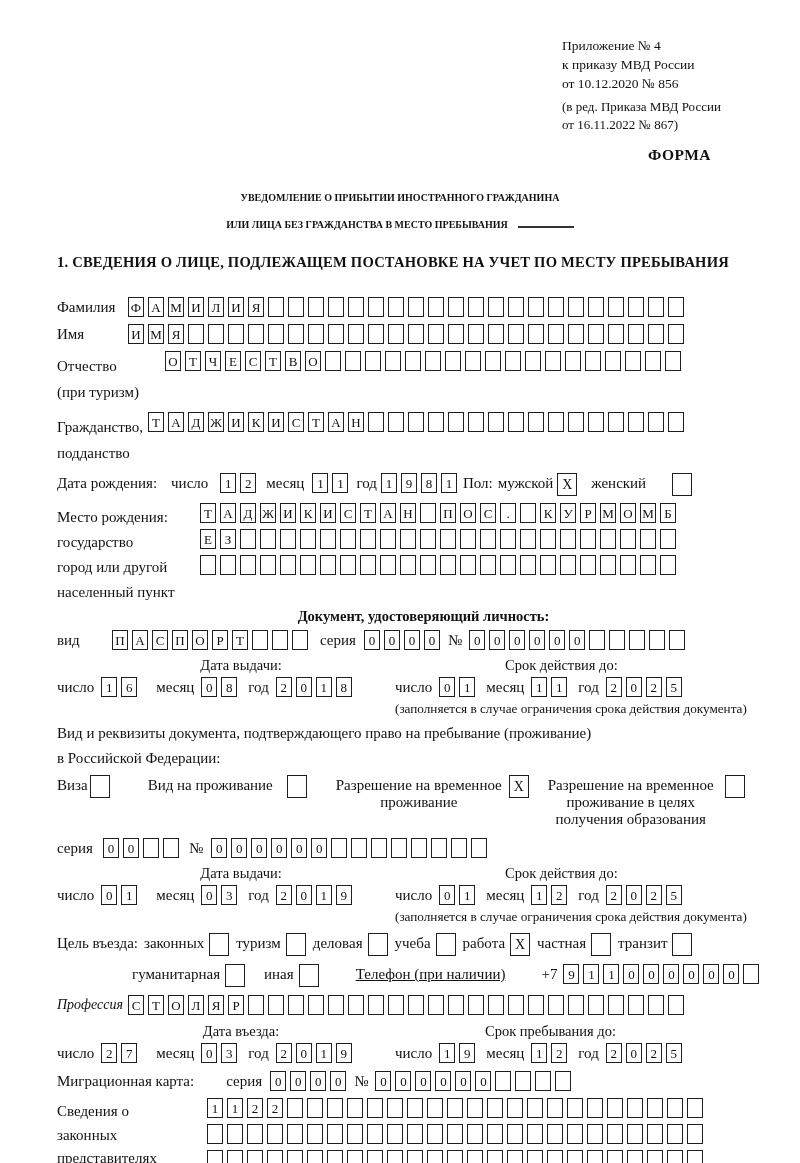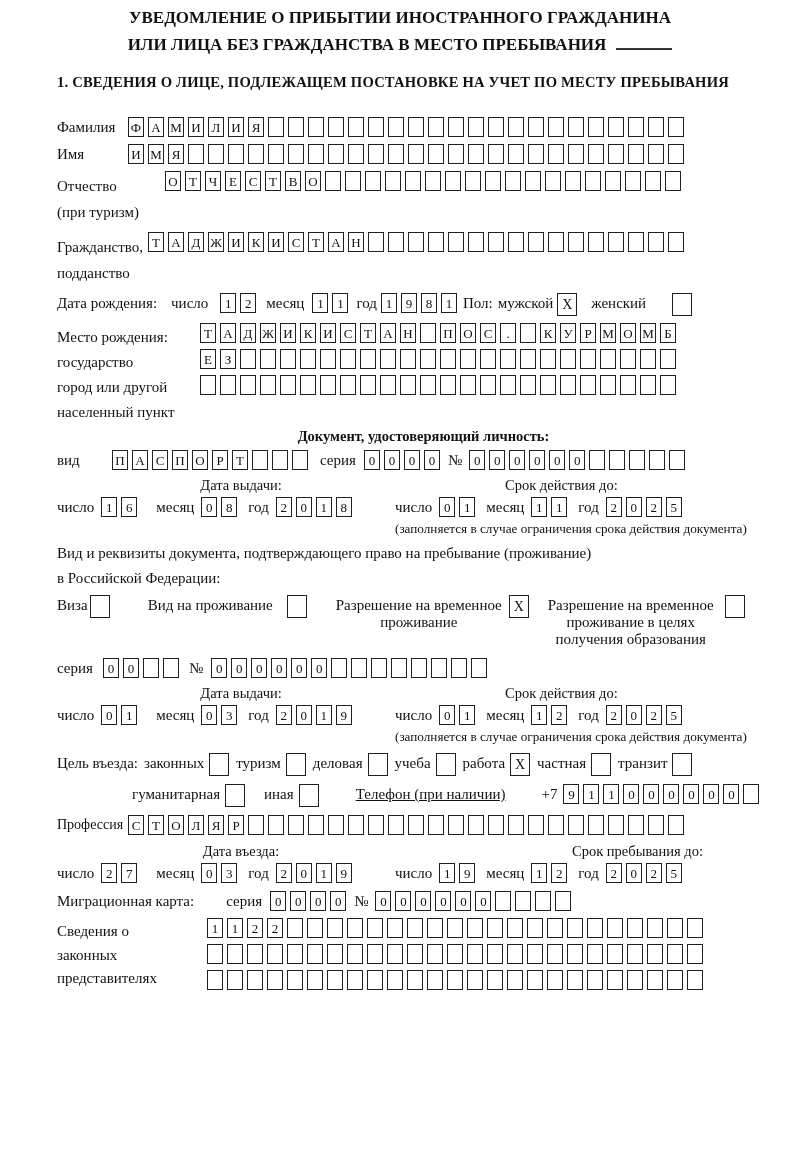--- a/index.html
+++ b/index.html
@@ -12,21 +12,21 @@
   .page { position:relative; width:800px; height:1163px; overflow:hidden; }
   .b { font-weight:bold; }
 
   
   .hdr { position:relative; height:172px; }
   .ref { position:absolute; left:562px; top:36px; font-size:13.5px; line-height:19px; }
   .ref-note { margin-top:5px; font-size:13px; line-height:18px; }
   .forma { position:absolute; left:648px; top:146px; font-size:15.5px; letter-spacing:.5px; }
 
   
-  .title { text-align:center; font-weight:bold; font-size:17px; line-height:27px; margin-top:4px; }
+  .title { text-align:center; font-weight:bold; font-size:10px; line-height:27px; margin-top:12px; }
   .blank { display:inline-block; width:56px; border-bottom:2px solid #333; margin-left:10px; }
   .sec { font-size:14.6px; margin:16px 0 0 57px; letter-spacing:.2px; }
 
   .main { padding:26px 10px 0 57px; }
 
   
   .cells { display:inline-flex; gap:4px; vertical-align:middle; flex:none; }
   .cell {
     width:16px; height:20px; flex:none;
     border:1.5px solid #1f1f1f;
@@ -81,20 +81,32 @@
   .opt .olbl { padding-top:2px; margin-right:5px; }
 
   .purpose-row { display:flex; align-items:flex-start; margin-bottom:8px; }
   .indent2 { margin-left:75px; }
 </style>
 </head>
 <body>
 
 <div class="page">
 
+  <div class="hdr">
+    <div class="ref">
+      <div>Приложение № 4</div>
+      <div>к приказу МВД России</div>
+      <div>от 10.12.2020 № 856</div>
+      <div class="ref-note">
+        <div>(в ред. Приказа МВД России</div>
+        <div>от 16.11.2022 № 867)</div>
+      </div>
+    </div>
+    <div class="forma b">ФОРМА</div>
+  </div>
 
   <div class="title">
     <div>УВЕДОМЛЕНИЕ О ПРИБЫТИИ ИНОСТРАННОГО ГРАЖДАНИНА</div>
     <div><span>ИЛИ ЛИЦА БЕЗ ГРАЖДАНСТВА В МЕСТО ПРЕБЫВАНИЯ</span><span class="blank"></span></div>
   </div>
 
   <div class="sec b">1. СВЕДЕНИЯ О ЛИЦЕ, ПОДЛЕЖАЩЕМ ПОСТАНОВКЕ НА УЧЕТ ПО МЕСТУ ПРЕБЫВАНИЯ</div>
 
   <div class="main">
 
@@ -589,21 +601,21 @@
           <span class="cell">0</span>
           <span class="cell">0</span>
           <span class="cell">0</span>
           <span class="cell">0</span>
           <span class="cell">0</span>
           <span class="cell"></span>
         </span>
     </div>
 
     <div class="frow">
-      <span class="lbl lbl-w71" style="font-size:14px;">Профессия</span>
+      <span class="lbl lbl-w71" style="font-size:14px;font-style:italic;">Профессия</span>
       <span class="cells">
           <span class="cell">С</span>
           <span class="cell">Т</span>
           <span class="cell">О</span>
           <span class="cell">Л</span>
           <span class="cell">Я</span>
           <span class="cell">Р</span>
           <span class="cell"></span>
           <span class="cell"></span>
           <span class="cell"></span>
@@ -646,21 +658,21 @@
           <span class="dgl">год</span>
           <span class="cells">
               <span class="cell">2</span>
               <span class="cell">0</span>
               <span class="cell">1</span>
               <span class="cell">9</span>
             </span>
         </div>
       </div>
       <div class="col-r">
-        <div class="d-head hr" style="padding-left:90px;text-align:center;">Срок пребывания до:</div>
+        <div class="d-head hr" style="padding-left:90px;">Срок пребывания до:</div>
         <div class="dg">
           <span class="dgl">число</span>
           <span class="cells">
               <span class="cell">1</span>
               <span class="cell">9</span>
             </span>
           <span class="dgl">месяц</span>
           <span class="cells">
               <span class="cell">1</span>
               <span class="cell">2</span>

